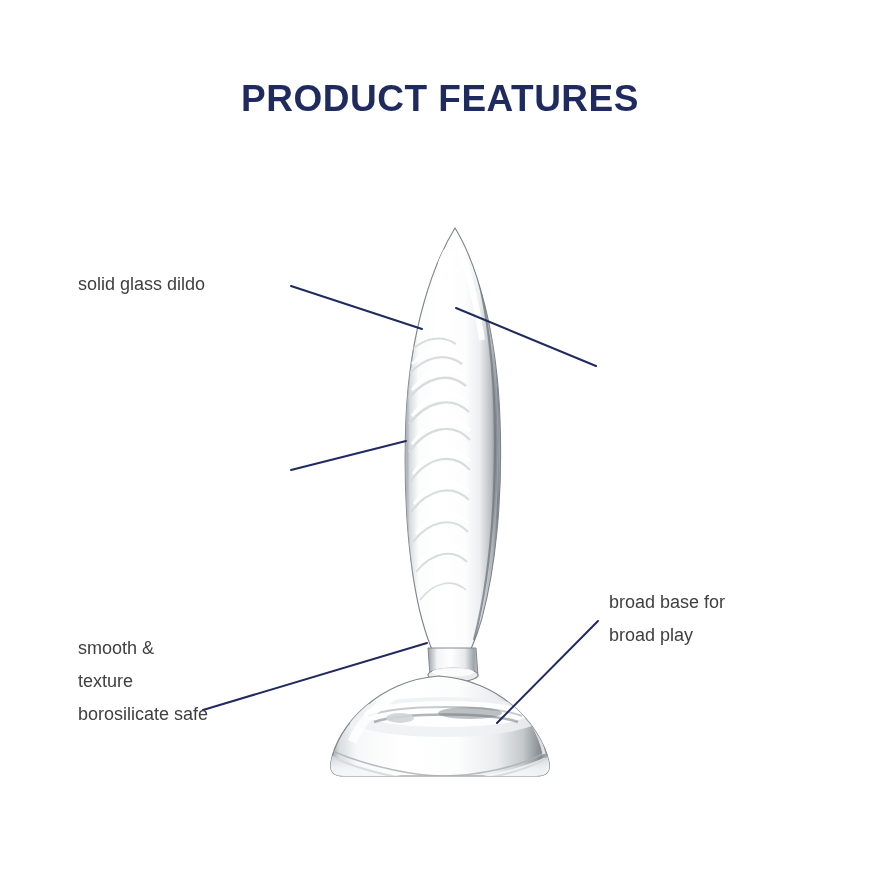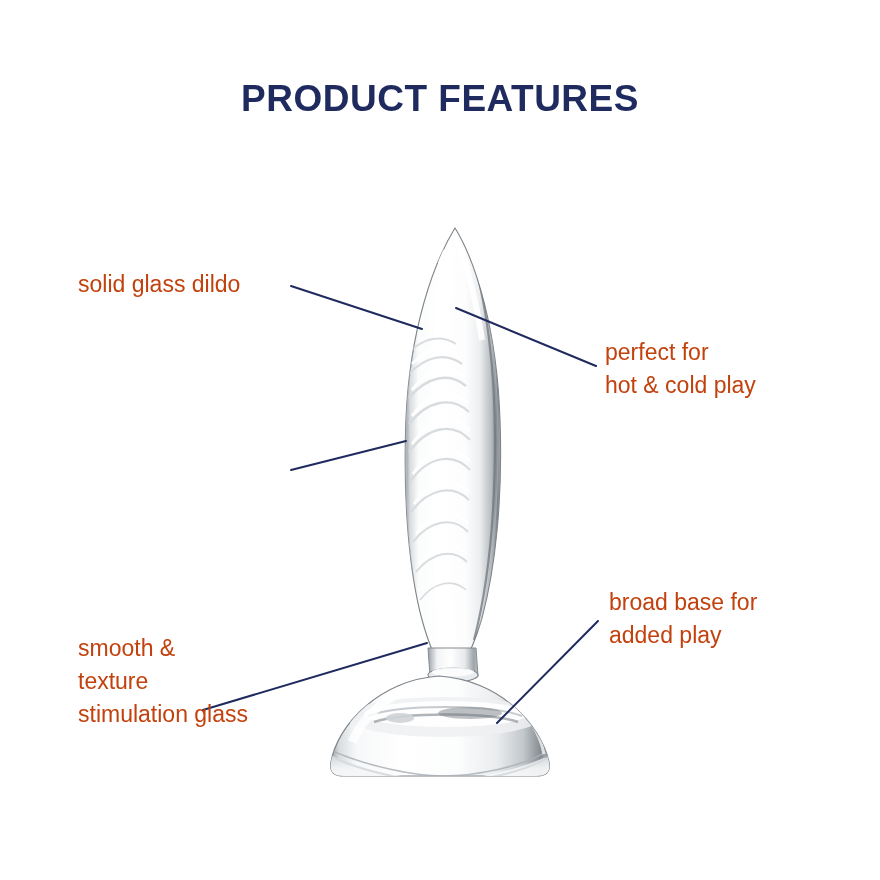--- a/index.html
+++ b/index.html
@@ -27,24 +27,24 @@
     font-weight: bold;
     font-size: 37px;
     letter-spacing: 0.5px;
     color: #1f2a5e;
     white-space: nowrap;
   }
 
   
   .label {
     position: absolute;
-    color: #c2410c;
+    color: #404040;
     font-family: "Liberation Sans", sans-serif;
     font-weight: normal;
-    font-size: 23px;
+    font-size: 18px;
     line-height: 33px;
     white-space: nowrap;
   }
   .label .ln { display: block; }
 
   #label-solid-glass   { left: 78px;  top: 268px; }
   #label-grooved       { left: 78px;  top: 426px; }
   #label-smooth        { left: 78px;  top: 632px; }
   #label-perfect       { left: 605px; top: 336px; }
   #label-broad-base    { left: 609px; top: 586px; }
@@ -223,26 +223,22 @@
   <div id="title">PRODUCT FEATURES</div>
 
   <div class="label" id="label-solid-glass">
     <span class="ln">solid glass dildo</span>
   </div>
 
 
   <div class="label" id="label-smooth">
     <span class="ln">smooth &amp;</span>
     <span class="ln">texture</span>
-    <span class="ln">stimulation glass</span>
+    <span class="ln">borosilicate safe</span>
   </div>
 
-  <div class="label" id="label-perfect">
-    <span class="ln">perfect for</span>
-    <span class="ln">hot &amp; cold play</span>
-  </div>
 
   <div class="label" id="label-broad-base">
     <span class="ln">broad base for</span>
-    <span class="ln">added play</span>
+    <span class="ln">broad play</span>
   </div>
 
 </div>
 
 </body></html>

